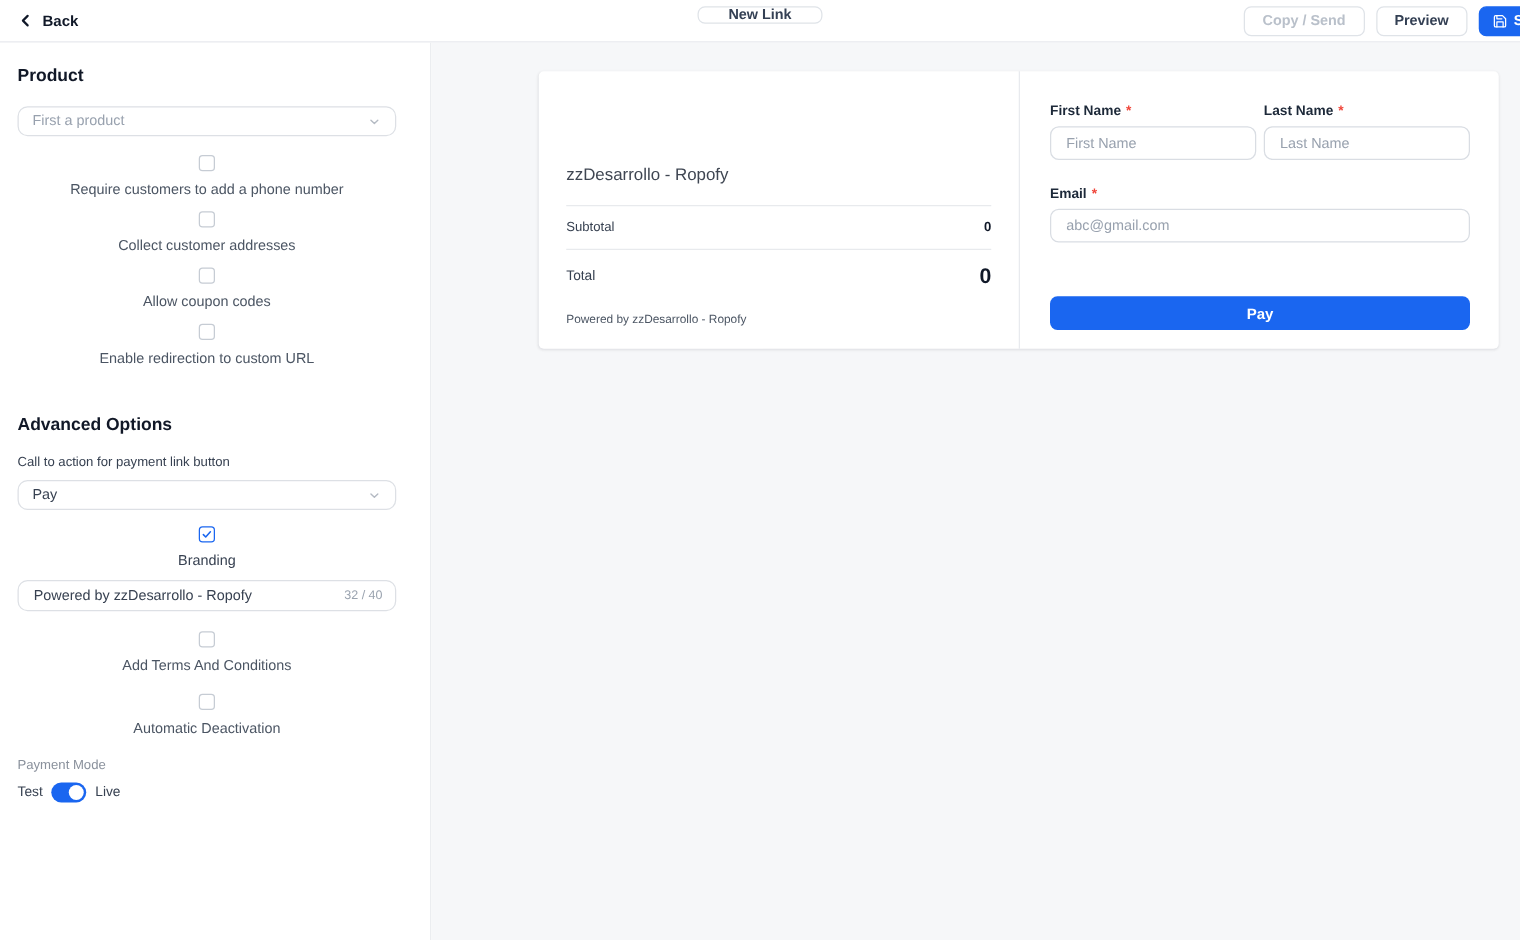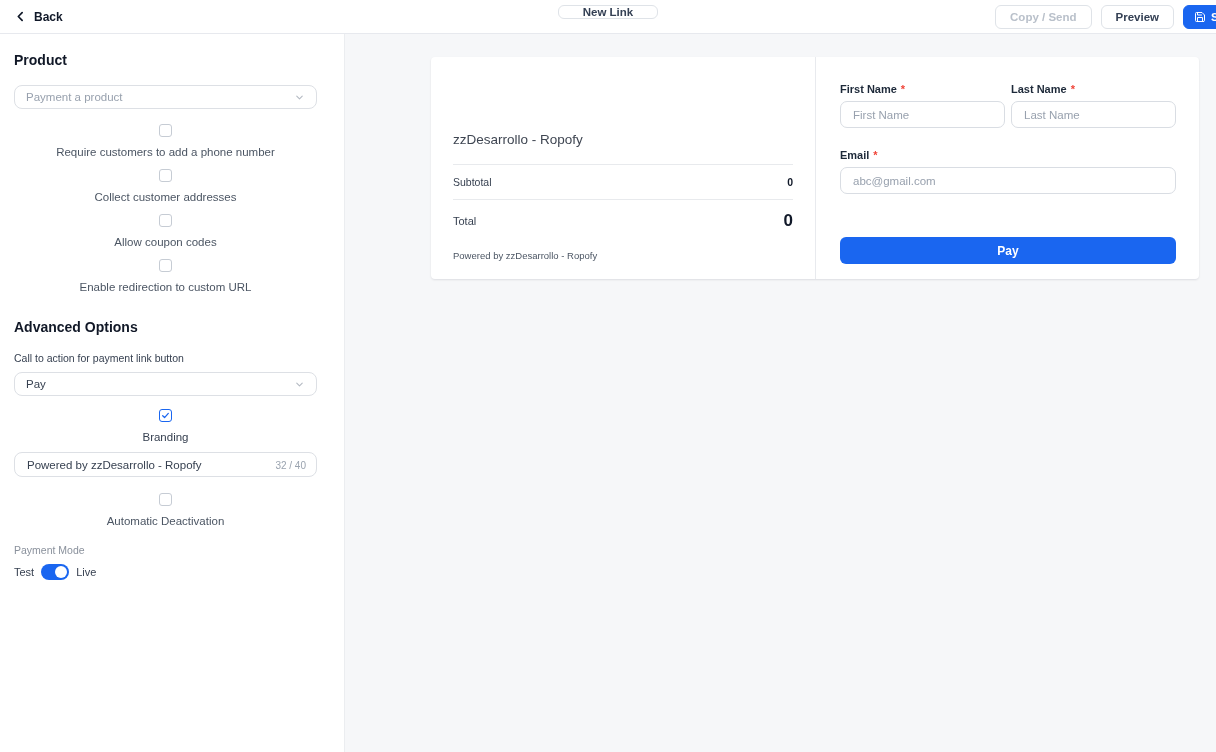--- a/index.html
+++ b/index.html
@@ -92,21 +92,21 @@
     cursor: pointer;
     flex-direction: column;
   }
   .check-row.first { margin-top: 15px; }
   .cb {
     width: 13px; height: 13px; min-width: 13px;
     border: 1px solid #c6ccd4; border-radius: 3px; background: #fff;
     display: inline-flex; align-items: center; justify-content: center;
   }
   .cb.checked { border-color: #1a66f0; color: #1a66f0; }
-  .adv-h { margin-top: 26px; }
+  .adv-h { margin-top: 38px; }
   .field-label { margin-top: 17px; font-size: 10.5px; color: #374151; }
   .select.cta { margin-top: 8px; }
   .check-row.branding { margin-top: 13px; color: #374151; }
   .text-input-wrap {
     margin-top: 9px;
     height: 25px;
     border: 1px solid #dde0e5;
     border-radius: 8px;
     background: #fff;
     position: relative;
@@ -227,21 +227,21 @@
       <span>Save</span>
     </button>
   </div>
 </header>
 
 <div class="layout">
   <aside class="sidebar">
     <h3 class="side-h">Product</h3>
 
     <div class="select">
-      <span class="ph">Payment a product</span>
+      <span class="ph">First a product</span>
       <span style="display:flex;">
         <svg width="11" height="11" viewBox="0 0 24 24" fill="none" stroke="#b4bac3" stroke-width="2.4" stroke-linecap="round" stroke-linejoin="round">
             <path d="M6 9l6 6 6-6"></path>
           </svg>
       </span>
     </div>
 
 
     <label class="check-row first">
       <span class="cb"></span>
@@ -279,20 +279,24 @@
           </svg>
       </span>
       <span>Branding</span>
     </label>
 
     <div class="text-input-wrap">
       <input type="text" value="Powered by zzDesarrollo - Ropofy" style="">
       <span class="counter">32 / 40</span>
     </div>
 
+    <label class="check-row spaced">
+      <span class="cb"></span>
+      <span>Add Terms And Conditions</span>
+    </label>
     <label class="check-row spaced">
       <span class="cb"></span>
       <span>Automatic Deactivation</span>
     </label>
 
     <div class="mode-label">Payment Mode</div>
     <div class="mode-row">
       <span>Test</span>
       <span class="toggle">
         <span class="knob"></span>

